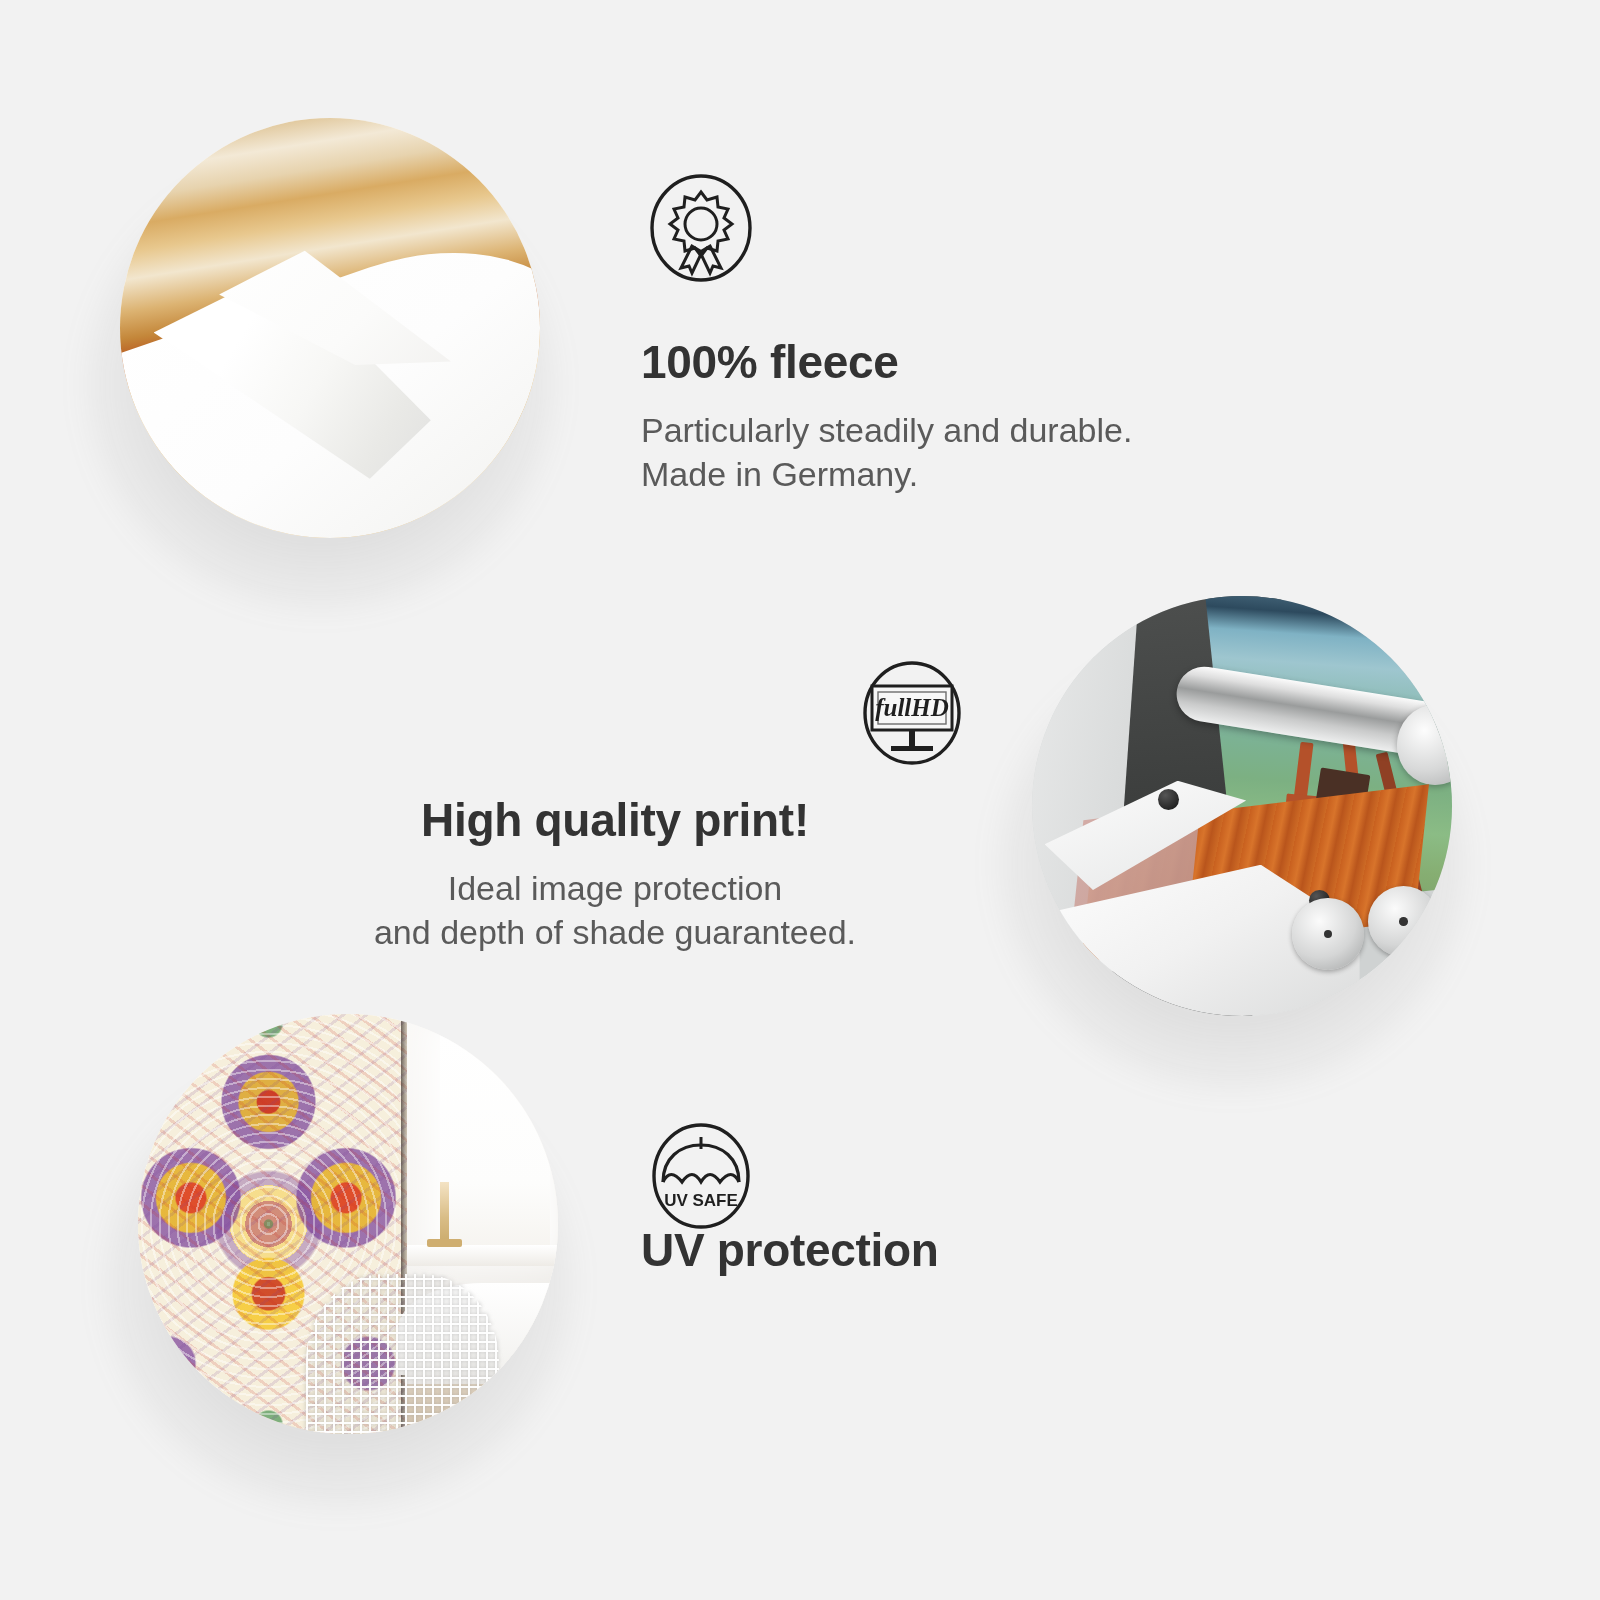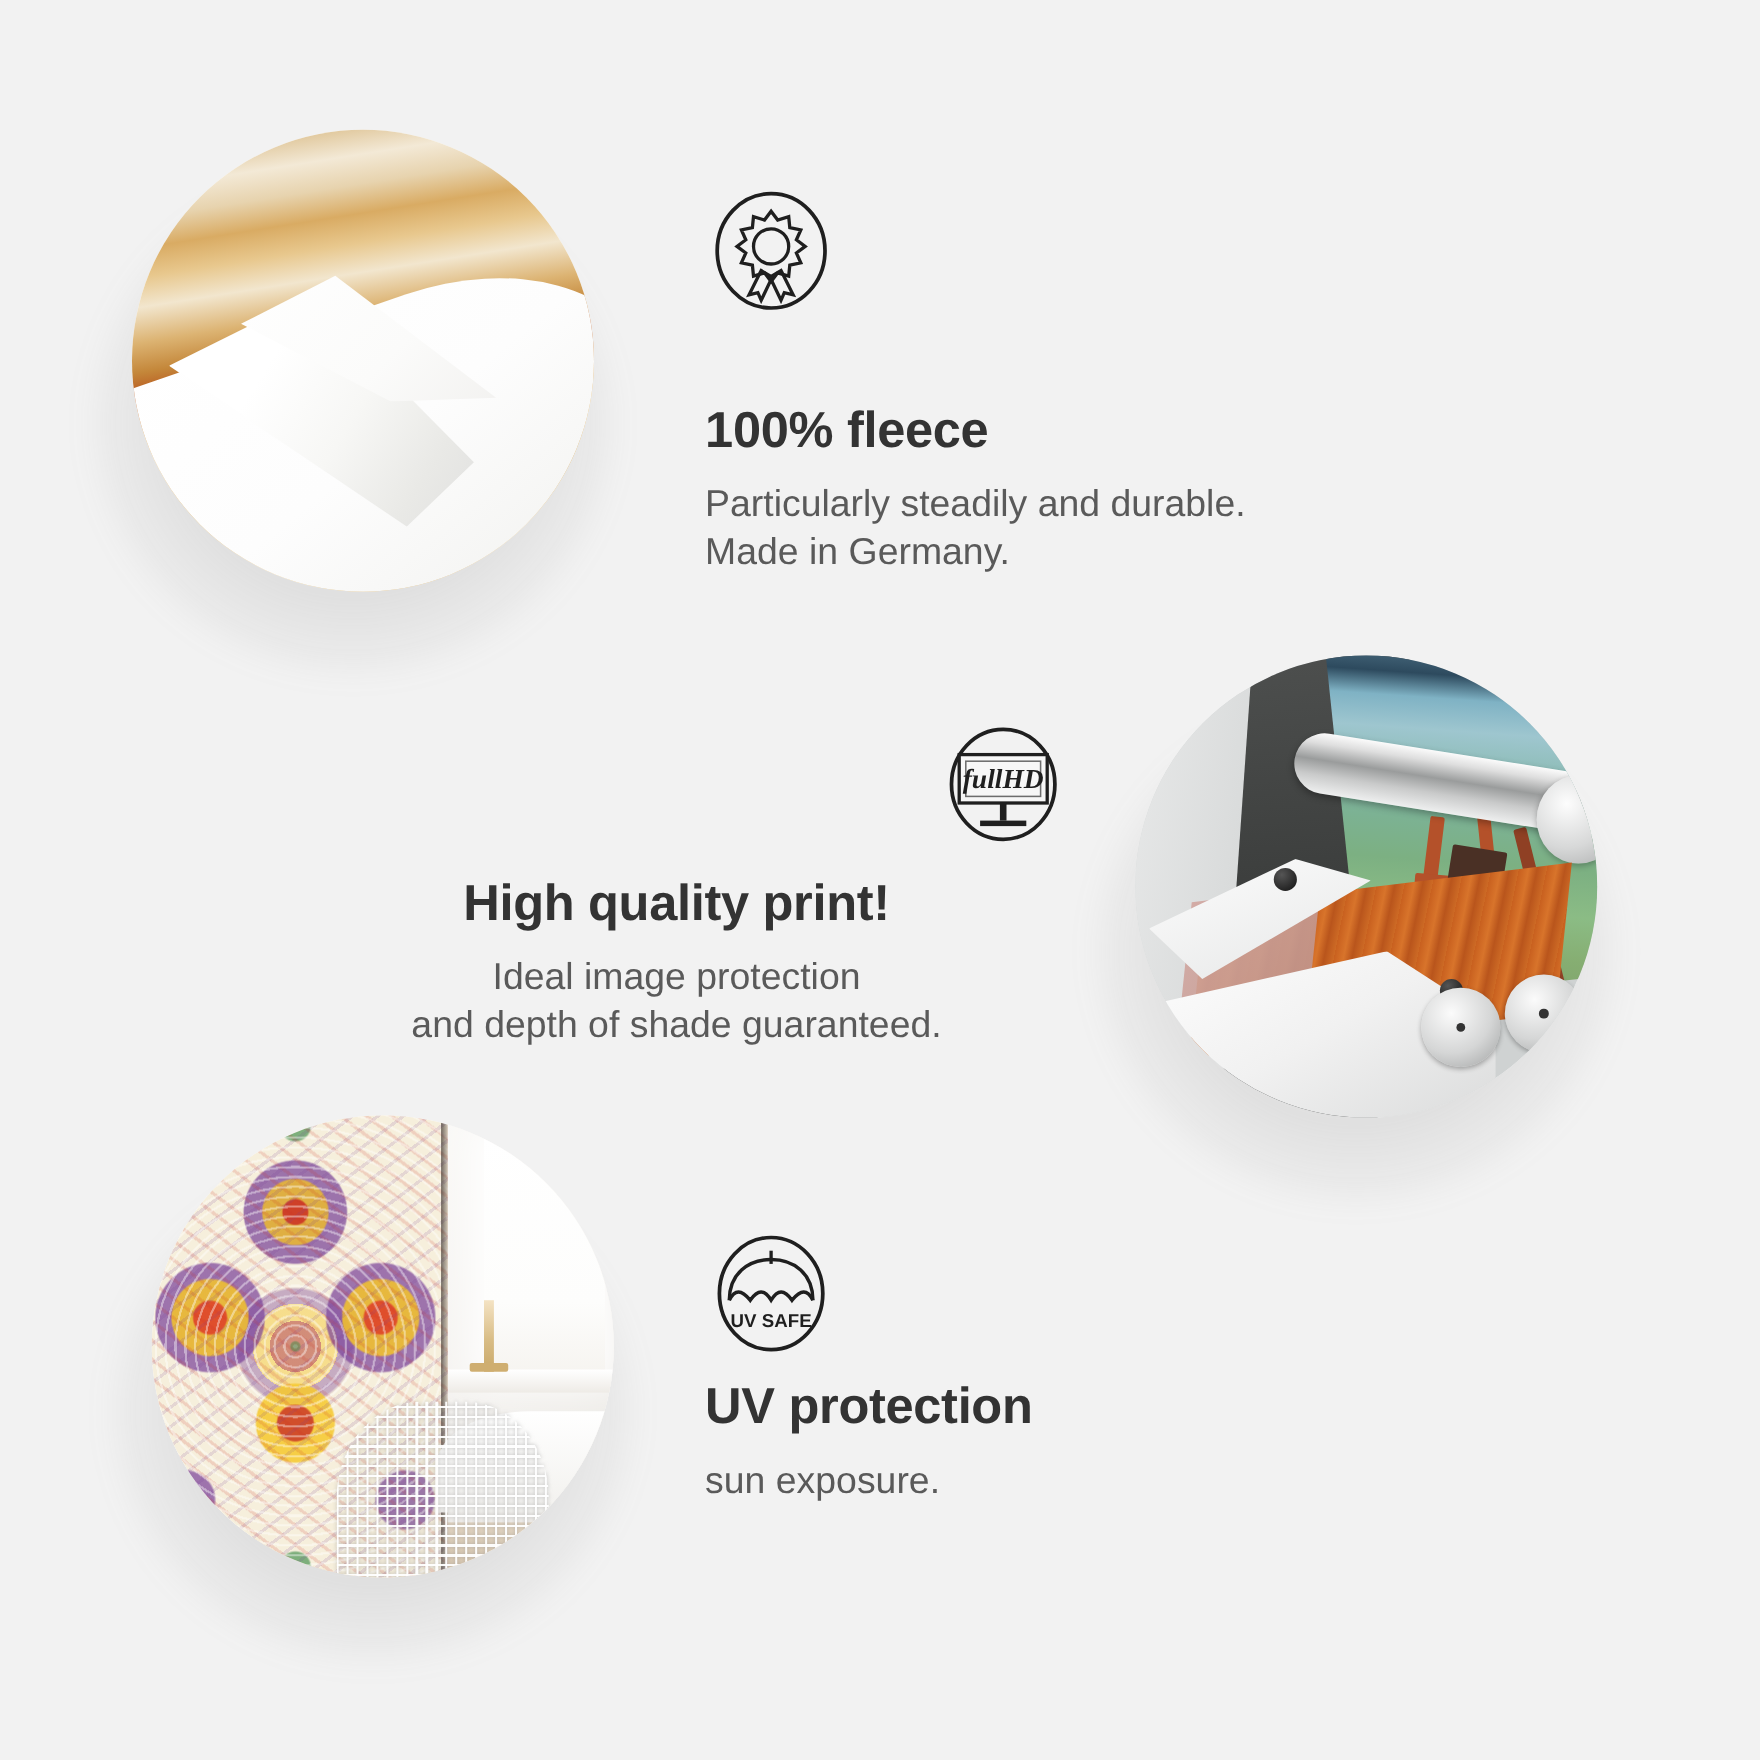--- a/index.html
+++ b/index.html
@@ -275,21 +275,21 @@
     line-height: 1.05;
   }
   .txt p {
     margin: 0;
     font-size: 34px;
     font-weight: normal;
     color: #5a5a5a;
     line-height: 1.30;
   }
   .align-right { text-align: center; }
-  .align-left  { text-align: left; margin-top: 28px; }
+  .align-left  { text-align: left; }
 
   
   #feature-1-photo  { left: 120px; top: 118px;  width: 420px; height: 420px; }
   #feature-1-shadow { left: 86px;  top: 160px;  width: 470px; height: 450px; }
   #feature-1-badge  { left: 645px; top: 172px; }
   #feature-1-text   { left: 641px; top: 338px;  width: 700px; }
 
   #feature-2-photo  { left: 1032px; top: 596px; width: 420px; height: 420px; }
   #feature-2-shadow { left: 998px;  top: 640px; width: 470px; height: 450px; }
   #feature-2-badge  { left: 857px;  top: 658px; }
@@ -401,16 +401,15 @@
       <ellipse cx="56" cy="56" rx="47" ry="51" fill="none" stroke="#1f1f1f" stroke-width="3.4"></ellipse>
       <rect x="54.5" y="17" width="3" height="12" fill="#1f1f1f"></rect>
       <path d="M18 62 C18 38 35 25 56 25 C77 25 94 38 94 62" fill="none" stroke="#1f1f1f" stroke-width="3.2"></path>
       <path d="M18 62 C23 52 29 52 37 62 C44 52 50 52 56 62 C62 52 68 52 75 62 C83 52 89 52 94 62" fill="none" stroke="#1f1f1f" stroke-width="3.2"></path>
       <text x="56" y="86" font-family="'Liberation Sans', sans-serif" font-size="17" font-weight="bold" fill="#1f1f1f" text-anchor="middle">UV SAFE</text>
     </svg>
   </div>
 
   <div class="txt align-left" id="feature-3-text">
     <h2>UV protection</h2>
-    <p>sun exposure.</p>
   </div>
 
 </div>
 
 </body></html>

